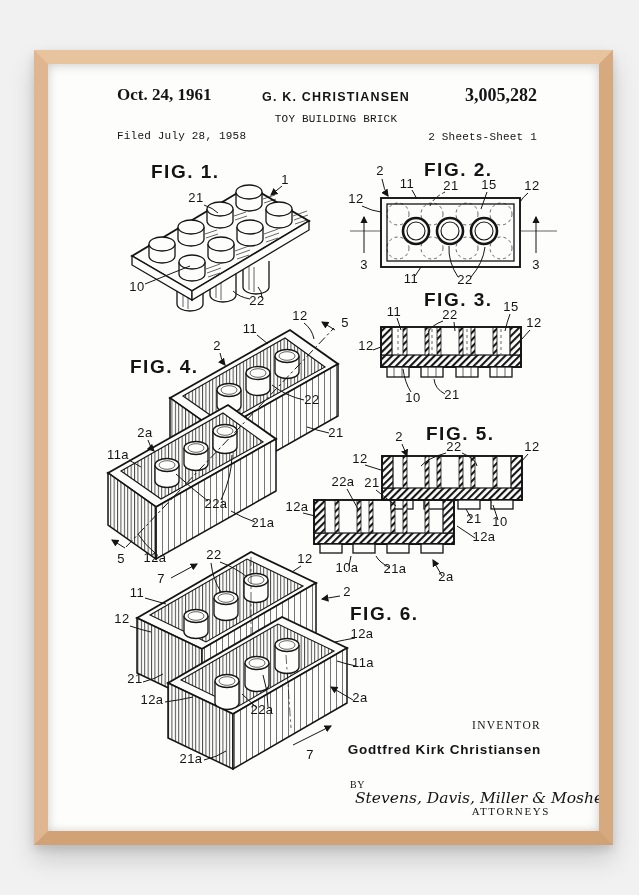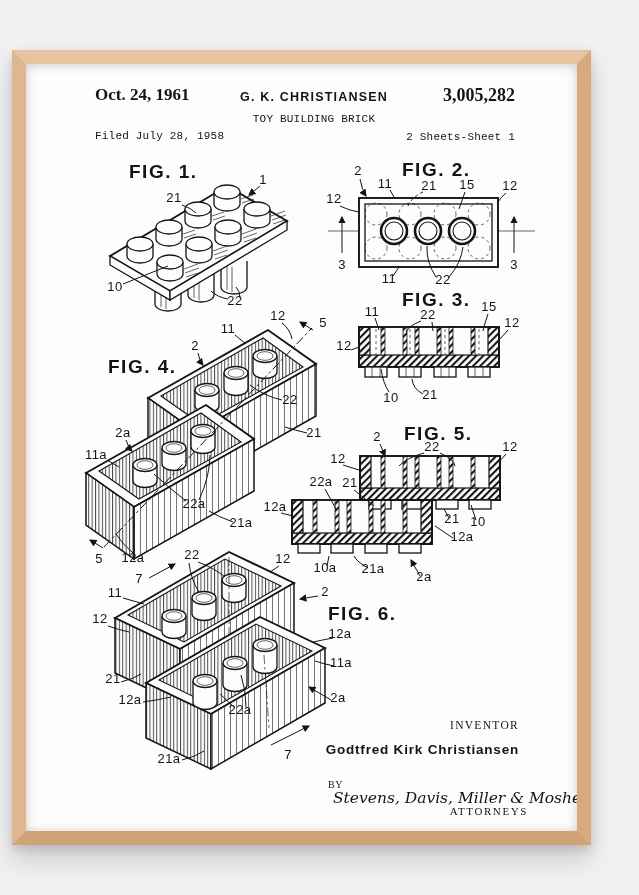--- a/index.html
+++ b/index.html
@@ -1,17 +1,17 @@
 <!DOCTYPE html>
 <html><head>
 <meta charset="utf-8">
 <style>
   html,body{margin:0;padding:0;background:#f2f1f1;}
   .scene{position:relative;width:639px;height:895px;background:#f2f1f1;overflow:hidden;}
-  .frame{position:absolute;left:12px;top:50px;width:579px;height:795px;box-sizing:border-box;
+  .frame{position:absolute;left:34px;top:50px;width:579px;height:795px;box-sizing:border-box;
          border:14px solid #ddb28a;
          border-top-color:#e8c49e;border-left-color:#e0b690;
          border-right-color:#d6a97f;border-bottom-color:#d0a276;
          box-shadow:0 14px 24px rgba(0,0,0,.16),0 4px 9px rgba(0,0,0,.12);
          background:#a21caf;}
   .poster{position:absolute;left:0;top:0;width:551px;height:767px;background:#fdfdfc;}
   svg.sheet{position:absolute;left:0;top:0;width:551px;height:767px;display:block;}
   .paper-shade{position:absolute;left:0;top:0;width:551px;height:767px;pointer-events:none;
          box-shadow:inset 0 5px 9px rgba(0,0,0,.08),inset 0 -3px 7px rgba(0,0,0,.05),
                     inset 5px 0 9px rgba(0,0,0,.045),inset -5px 0 9px rgba(0,0,0,.045);}

